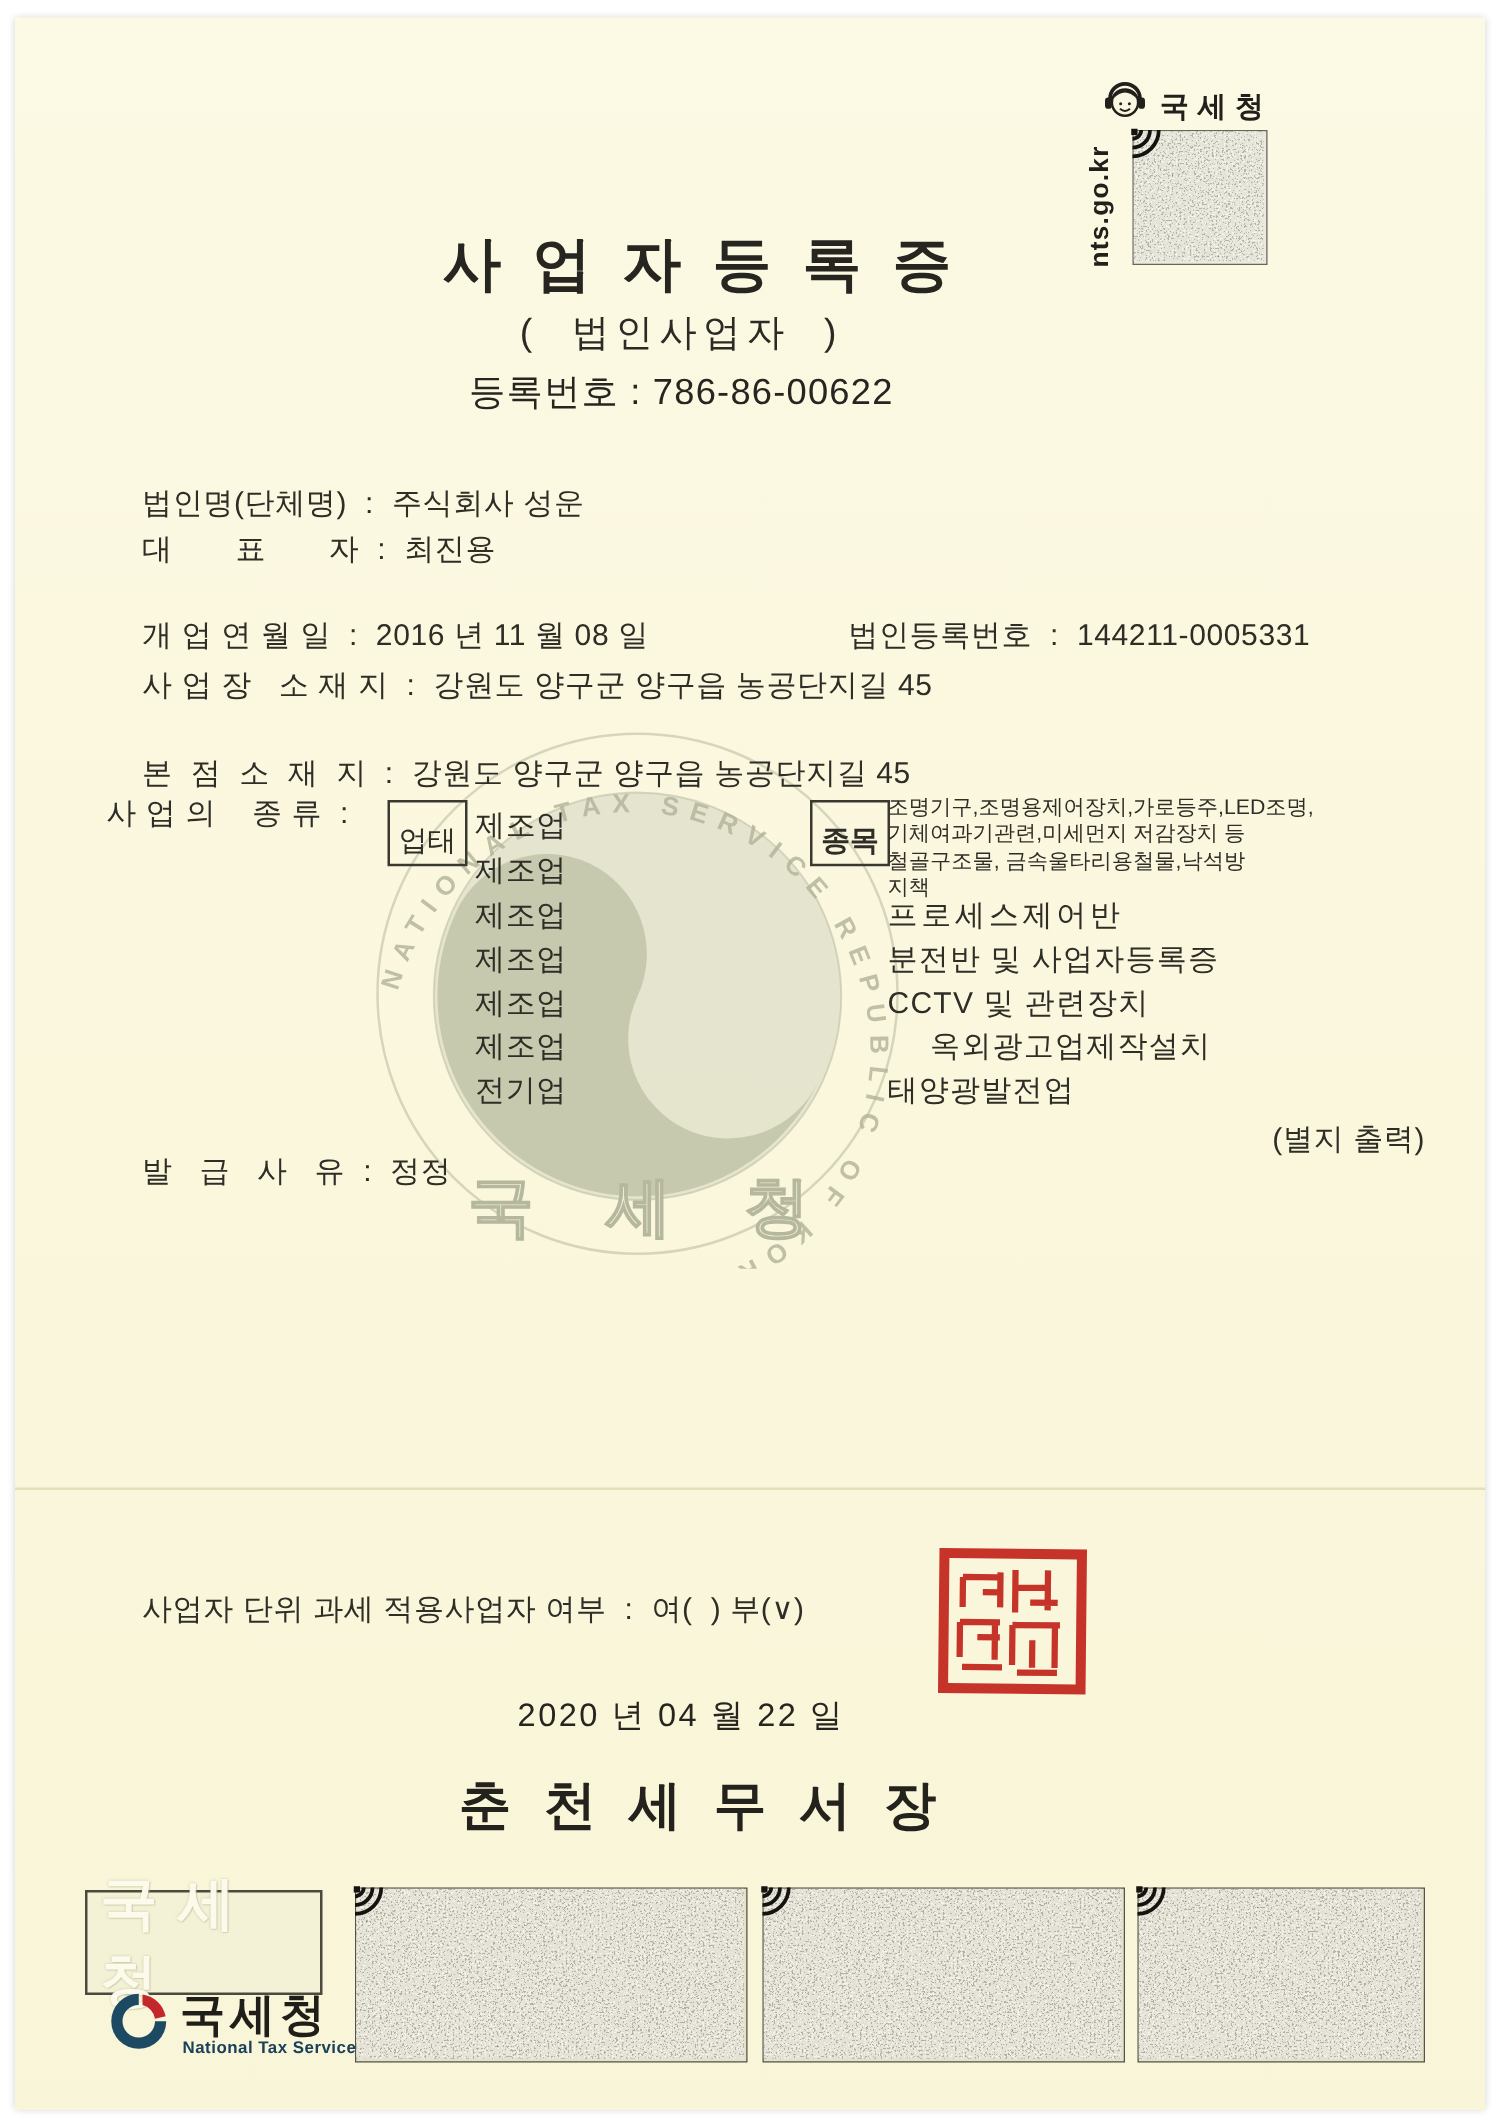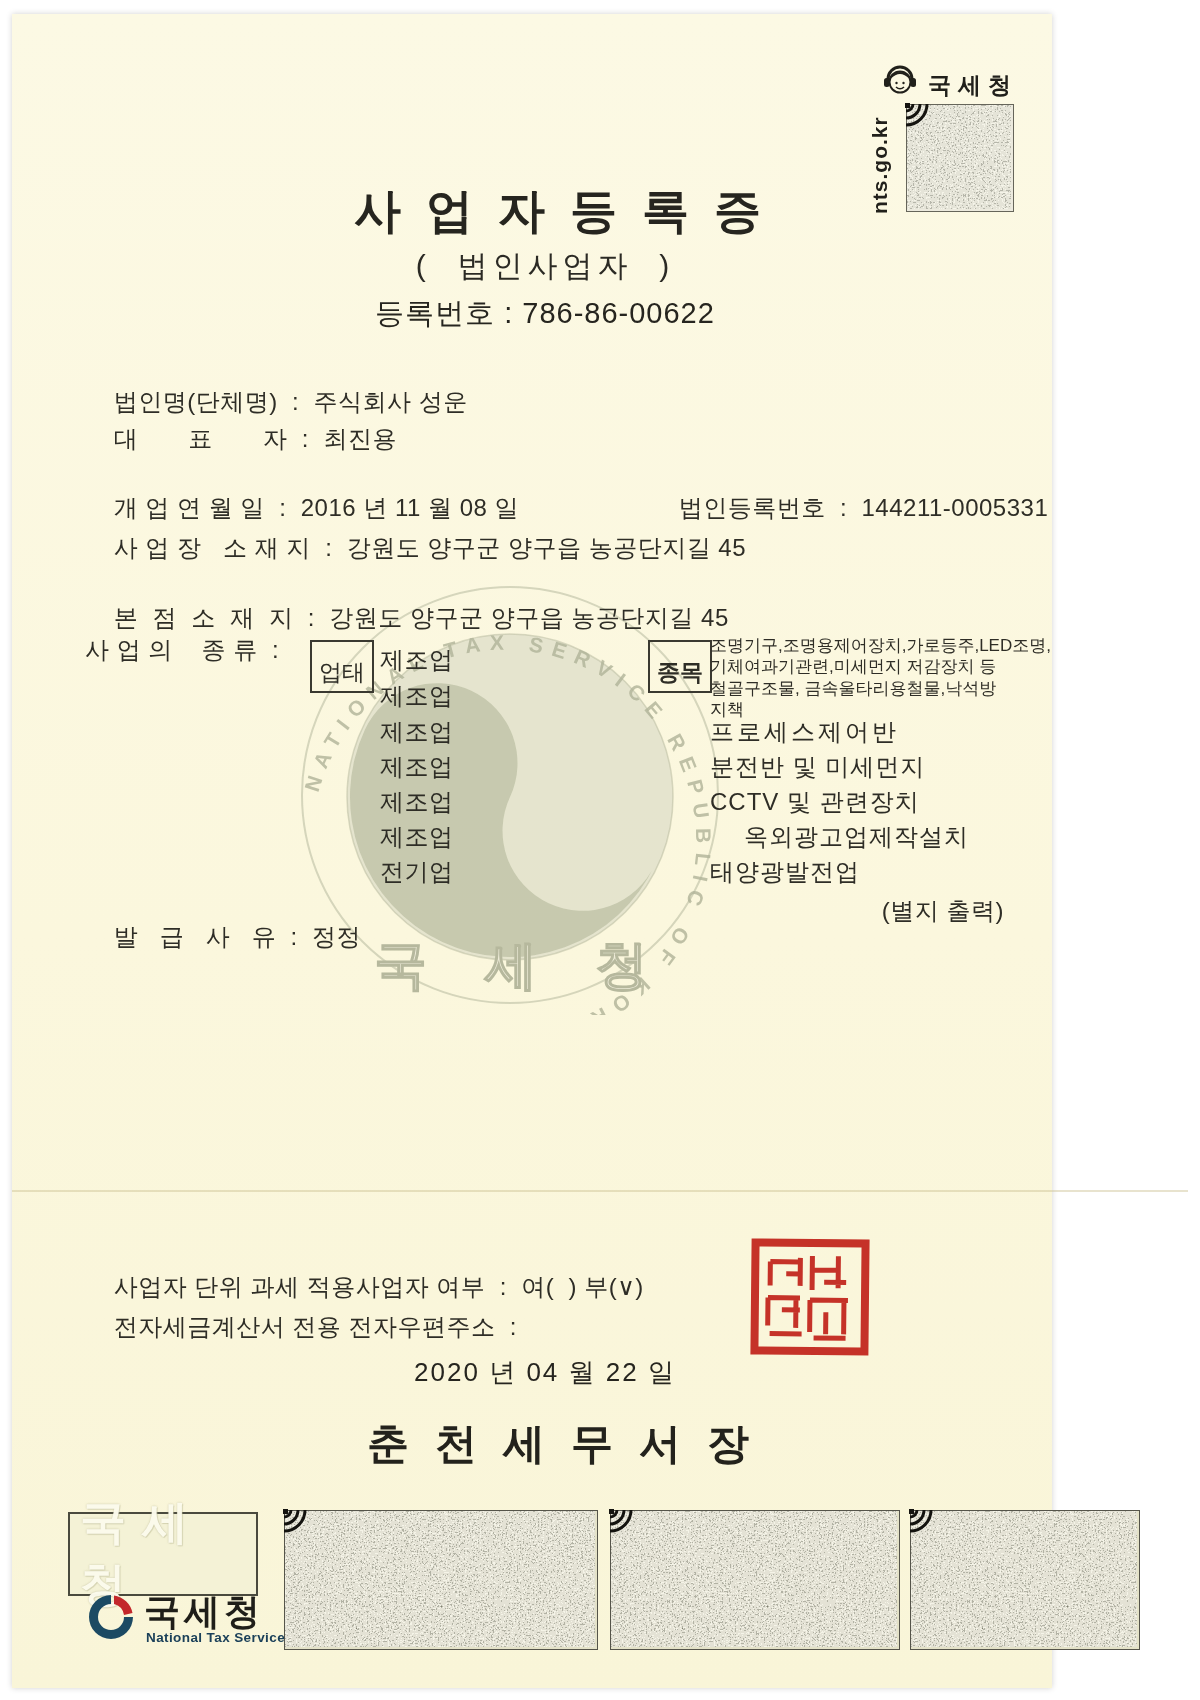--- a/index.html
+++ b/index.html
@@ -2,21 +2,21 @@
 <html><head>
 <meta charset="utf-8">
 <style>
   html,body{margin:0;padding:0;}
   body{
     width:1200px;height:1700px;position:relative;background:#ffffff;
     font-family:"Liberation Sans","DejaVu Sans",sans-serif;
     color:#2e2d26;overflow:hidden;
   }
   .paper{
-    position:absolute;left:12px;top:14px;width:1040px;height:1674px;
+    position:absolute;left:12px;top:14px;width:1176px;height:1674px;
     background:linear-gradient(180deg,#fcf9e4 0%,#fbf7dd 55%,#f9f5d8 100%);
     box-shadow:0 0 6px rgba(0,0,0,.18);
   }
   .abs{position:absolute;}
   .pre, .pre span{white-space:pre;}
   
   .center-band{left:0;width:1066px;text-align:center;}
   .cert-title{top:166px;font-size:47px;font-weight:bold;letter-spacing:25px;padding-left:25px;color:#26251f;}
   .cert-subtitle{top:232px;font-size:30px;letter-spacing:5px;color:#2b2a24;}
   .reg-line{top:280px;font-size:29px;letter-spacing:1px;color:#26251f;}
@@ -161,37 +161,34 @@
 
   <div class="abs line small-item content-z" style="left:698px;top:621px;">
     <div>조명기구,조명용제어장치,가로등주,LED조명,</div>
     <div>기체여과기관련,미세먼지 저감장치 등</div>
   </div>
   <div class="abs line small-item content-z" style="left:698px;top:664px;">
     <div>철골구조물,  금속울타리용철물,낙석방</div>
     <div>지책</div>
   </div>
   <div class="abs line content-z" style="left:698px;top:702px;letter-spacing:3px;">프로세스제어반</div>
-  <div class="abs line content-z" style="left:698px;top:737px;letter-spacing:1px;">분전반 및 미세먼지</div>
+  <div class="abs line content-z" style="left:698px;top:737px;letter-spacing:1px;">분전반 및 사업자등록증</div>
   <div class="abs line content-z" style="left:698px;top:772px;letter-spacing:1px;">CCTV 및 관련장치</div>
   <div class="abs line content-z" style="left:698px;top:807px;letter-spacing:1px;margin-left:34px;">옥외광고업제작설치</div>
   <div class="abs line content-z" style="left:698px;top:842px;letter-spacing:1px;">태양광발전업</div>
 
   <div class="abs line content-z pre" style="left:73px;top:879px;">
     <span>발   급   사   유  :  </span><span>정정</span>
   </div>
   <div class="abs line right-note content-z" style="top:881px;">(별지 출력)</div>
 
   <div class="abs fold"></div>
 
   <div class="abs line content-z pre" style="left:73px;top:1229px;">
     <span>사업자 단위 과세 적용사업자 여부  :  </span><span>여(  ) 부(∨)</span>
-  </div>
-  <div class="abs line content-z pre" style="left:73px;top:1269px;">
-    <span>전자세금계산서 전용 전자우편주소  :</span><span></span>
   </div>
 
   <div class="abs center-band issue-date content-z pre">2020 년 04 월 22 일</div>
   <div class="abs center-band issuer content-z">춘천세무서장</div>
 
   <svg class="abs stamp" viewBox="0 0 120 118">
     <g stroke="#c1241b" fill="none" opacity=".93" transform="rotate(.6 60 59)">
       <rect x="5" y="5" width="110" height="108" stroke-width="8"></rect>
       <g stroke-width="5">
         <path d="M20,24 h28 M20,24 v24 M36,36 h14 M50,20 v28"></path>

